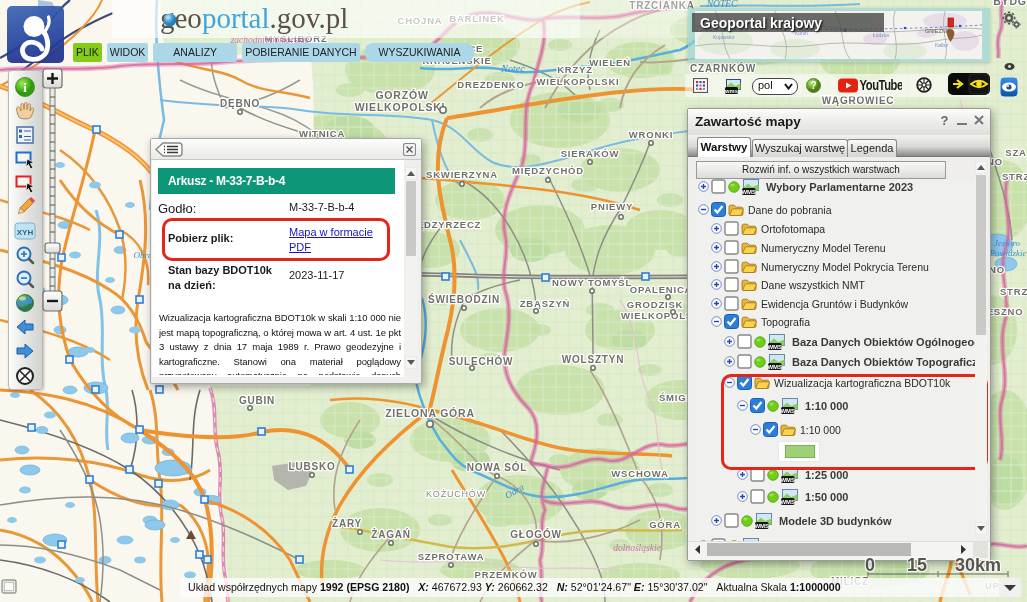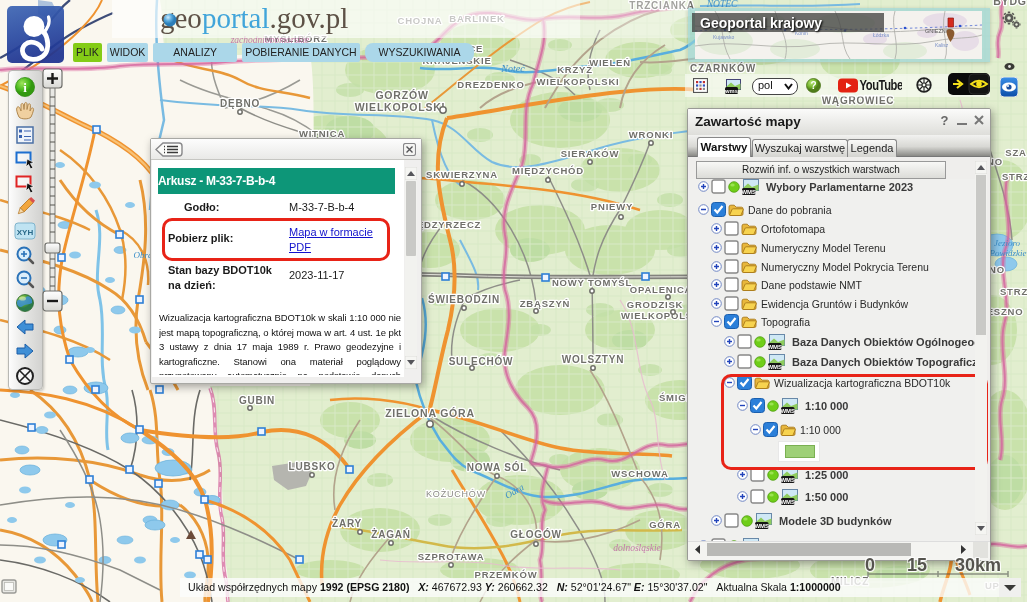--- a/index.html
+++ b/index.html
@@ -555,22 +555,22 @@
   <svg class="ab" style="left:254px;top:28px" width="12" height="13">
         <rect width="12" height="13" fill="#f5f5f2" stroke="#d8d8d4" stroke-width="0.8"></rect>
         <path d="M6,4 L10,9 H2 Z" fill="#55555a"></path>
       </svg>
   <div class="ab" style="left:255px;top:42px;width:10px;height:75px;background:#c9c9c6;border-radius:1px"></div>
   <svg class="ab" style="left:254px;top:217px" width="12" height="13">
         <rect width="12" height="13" fill="#f5f5f2" stroke="#d8d8d4" stroke-width="0.8"></rect>
         <path d="M6,9 L10,4 H2 Z" fill="#55555a"></path>
       </svg>
 
-  <div class="ab" style="left:7px;top:29px;width:237px;height:26px;background:#0d9678;color:#fff;font-weight:bold;font-size:12px;letter-spacing:-0.3px;line-height:26px;box-sizing:border-box">Arkusz - M-33-7-B-b-4</div>
-  <div class="ab" style="left:33px;top:62px;font-size:11px;font-weight:bold;color:#1a1a1a">Godło:</div>
+  <div class="ab" style="left:7px;top:29px;width:237px;height:26px;background:#0d9678;color:#fff;font-weight:bold;font-size:12px;letter-spacing:-0.3px;line-height:26px;padding-left:10px;box-sizing:border-box">Arkusz - M-33-7-B-b-4</div>
+  <div class="ab" style="left:7px;top:62px;font-size:13px;font-weight:normal;color:#1a1a1a">Godło:</div>
   <div class="ab" style="left:138px;top:62px;font-size:11px;color:#1a1a1a">M-33-7-B-b-4</div>
   <div class="ab" style="left:11px;top:79px;width:222px;height:37px;border:3px solid #e82317;border-radius:10px"></div>
   <div class="ab" style="left:17px;top:93px;font-size:11px;font-weight:bold;color:#1a1a1a">Pobierz plik:</div>
   <div class="ab" style="left:138px;top:86px;font-size:11px;color:#1212cc;text-decoration:underline;line-height:15px">Mapa w formacie<br>PDF</div>
   <div class="ab" style="left:17px;top:124px;font-size:11px;font-weight:bold;color:#1a1a1a;line-height:15px">Stan bazy BDOT10k<br>na dzień:</div>
   <div class="ab" style="left:138px;top:130px;font-size:11px;color:#1a1a1a">2023-11-17</div>
   <div class="ab" style="left:8px;top:172px;width:242px;height:64px;overflow:hidden;font-size:9.5px;letter-spacing:-0.1px;line-height:14.6px;color:#111;text-align:justify">Wizualizacja kartograficzna BDOT10k w skali 1:10 000 nie jest mapą topograficzną, o której mowa w art. 4 ust. 1e pkt 3 ustawy z dnia 17 maja 1989 r. Prawo geodezyjne i kartograficzne. Stanowi ona materiał poglądowy przygotowany automatycznie na podstawie danych BDOT10k oraz Numerycznego Modelu Terenu. Obecnie dostępne</div>
 </div>
 
 <div class="ab" style="left:687px;top:108px;width:302px;height:451px;background:#efeeec;border:1px solid #9a9a96;border-radius:2px;box-shadow:2px 3px 8px rgba(0,0,0,0.35);overflow:hidden">
@@ -672,21 +672,21 @@
             <circle cx="5.5" cy="5.5" r="4.8" fill="#fff" stroke="#6f86c4" stroke-width="1"></circle>
             <path d="M3,5.5 H8 M5.5,3 V8" stroke="#2244bb" stroke-width="1.4"></path>
           </svg>
           <svg width="15" height="15" style="flex:none">
             <rect x="1" y="1" width="13" height="13" rx="2" fill="#fff" stroke="#888" stroke-width="1.4"></rect>
           </svg>
           <svg width="16" height="14" style="flex:none">
             <path d="M1,4 Q1,2.2 2.8,2.2 H6.2 L8.2,4.2 H13.5 Q15,4.2 15,5.8 V10.8 Q15,12.5 13.5,12.5 H2.8 Q1,12.5 1,10.8 Z" fill="#e8b73c" stroke="#a87818" stroke-width="0.9"></path>
             <path d="M1.6,12 L4,6.5 Q4.3,5.8 5.2,5.8 H14.5 Q15.6,5.8 15.2,6.8 L13.2,11.8 Q13,12.5 12,12.5 H2.8 Q1.6,12.5 1.6,12 Z" fill="#f7d34f" stroke="#a87818" stroke-width="0.9"></path>
           </svg>
-          <span style="font-size:10.5px;margin-left:2px">Dane podstawie NMT</span>
+          <span style="font-size:10.5px;margin-left:2px">Dane wszystkich NMT</span>
         </div>
 <div class="ab" style="left:23px;top:185px;height:19px;display:flex;align-items:center;gap:2px;white-space:nowrap;color:#2a2a2a">
           <svg width="11" height="11" style="flex:none">
             <circle cx="5.5" cy="5.5" r="4.8" fill="#fff" stroke="#6f86c4" stroke-width="1"></circle>
             <path d="M3,5.5 H8 M5.5,3 V8" stroke="#2244bb" stroke-width="1.4"></path>
           </svg>
           <svg width="15" height="15" style="flex:none">
             <rect x="1" y="1" width="13" height="13" rx="2" fill="#fff" stroke="#888" stroke-width="1.4"></rect>
           </svg>
           <svg width="16" height="14" style="flex:none">

